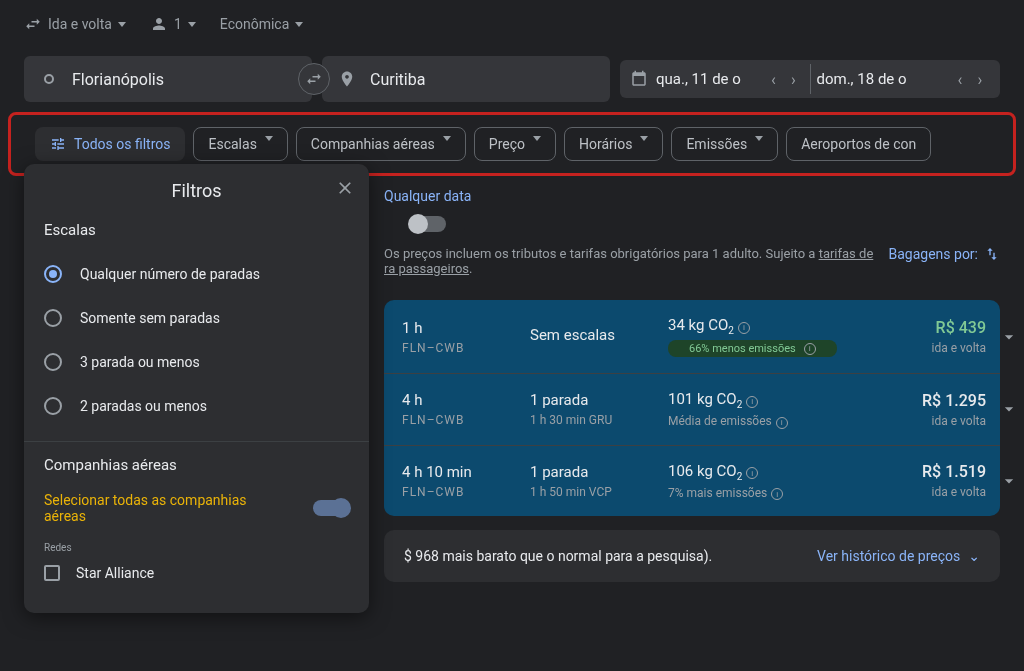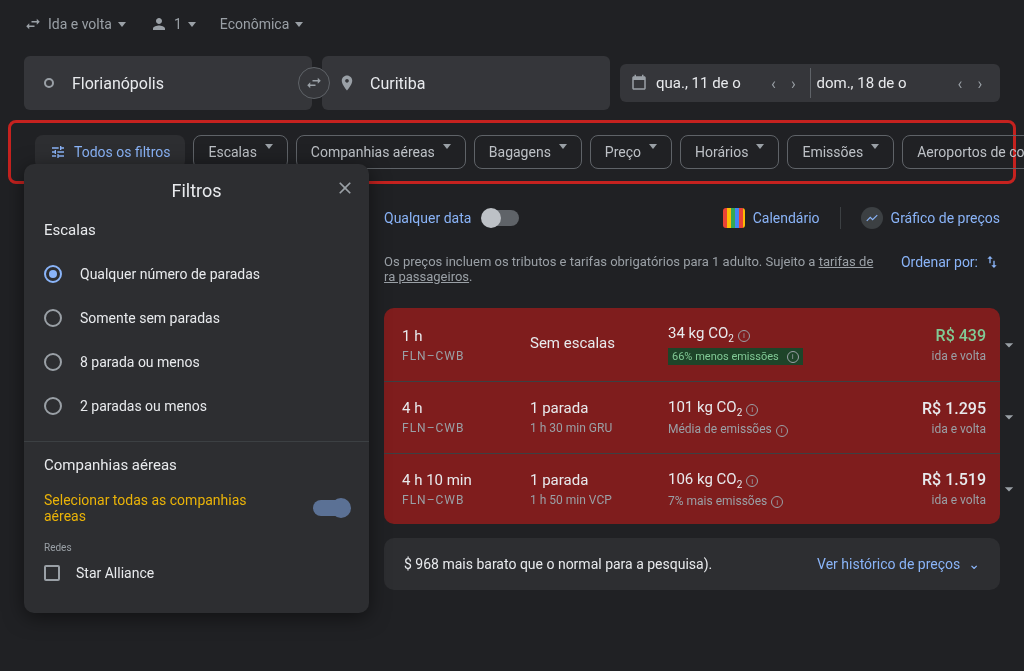--- a/index.html
+++ b/index.html
@@ -3,21 +3,21 @@
 <meta charset="utf-8">
 <style>
 * { box-sizing: border-box; margin: 0; padding: 0; font-family: 'Google Sans', Roboto, Arial, sans-serif; }
 body { background: #202124; color: #e8eaed; width: 1024px; height: 671px; overflow: hidden; position: relative; }
 
 .top-bar { display: flex; align-items: center; gap: 24px; padding: 8px 24px; height: 48px; }
 .top-item { display: flex; align-items: center; gap: 6px; color: #9aa0a6; font-size: 14px; cursor: pointer; }
 .top-item svg { width: 18px; height: 18px; fill: #9aa0a6; }
 
 .search-row { display: flex; gap: 10px; padding: 8px 24px; align-items: center; }
-.search-field { background: #35363a; border-radius: 6px; display: flex; align-items: center; padding: 0 16px; height: 54px; gap: 14px; }
+.search-field { background: #35363a; border-radius: 6px; display: flex; align-items: center; padding: 0 16px; height: 46px; gap: 14px; }
 .origin { flex: 1; position: relative; }
 .dest { flex: 1; }
 .search-field .icon { width: 18px; height: 18px; display:flex; align-items:center; justify-content:center; }
 .search-field .icon svg { fill: #9aa0a6; }
 .search-field .circ { width:10px; height:10px; border:2px solid #9aa0a6; border-radius:50%; }
 .search-field input { background: transparent; border: none; outline: none; color: #e8eaed; font-size: 16px; flex: 1; }
 .swap { position: absolute; right: -18px; top: 50%; transform: translateY(-50%); background:#35363a; border:1px solid #5f6368; width:32px; height:32px; border-radius:50%; display:flex; align-items:center; justify-content:center; cursor:pointer; z-index:2; }
 .swap svg { width:18px; height:18px; fill:#9aa0a6; }
 
 .dates { display:flex; background:#35363a; border-radius:6px; height:38px; align-items:center; padding: 0 10px; width:380px; }
@@ -27,41 +27,41 @@
 .chev { width:20px; height:20px; display:flex; align-items:center; justify-content:center; cursor:pointer; color:#9aa0a6; }
 
 .filter-row { display:flex; gap:8px; padding: 12px 24px; align-items:center; border: 3px solid #c5221f; border-radius: 8px; margin: 2px 8px 10px 8px; }
 .chip { border:1px solid #5f6368; border-radius:8px; padding: 8px 14px; display:flex; align-items:flex-start; gap:8px; color:#bdc1c6; font-size:14px; cursor:pointer; white-space:nowrap; }
 .chip.primary { color:#8ab4f8; border-color:transparent; background:#2d2e31; }
 .chip svg { width:16px; height:16px; fill:currentColor; }
 
 .content { position: relative; padding: 0 24px; }
 
 .view-opts { display:flex; align-items:center; justify-content:space-between; height:48px; margin-bottom:12px; }
-.view-left { display:flex; align-items:center; gap:12px; margin-left:360px; }
+.view-left { display:flex; align-items:center; gap:12px; margin-left:360px;flex-direction:column; }
 .link-blue { color:#8ab4f8; font-size:14px; display:flex; align-items:center; gap:8px; cursor:pointer; }
 .toggle { width:36px; height:16px; background:#5f6368; border-radius:10px; position:relative; }
 .toggle::after { content:''; position:absolute; left:-2px; top:-2px; width:20px; height:20px; background:#bdc1c6; border-radius:50%; }
 .view-right { display:flex; gap:20px; }
 .cal-icon { width:22px; height:20px; background: repeating-linear-gradient(90deg,#ea4335 0 4px,#fbbc04 4px 8px,#34a853 8px 12px,#4285f4 12px 16px); border-radius:3px; }
 .chart-icon { width:22px; height:22px; border-radius:50%; background:#3c4043; display:flex; align-items:center; justify-content:center; }
 .chart-icon svg { width:14px; height:14px; stroke:#8ab4f8; fill:none; stroke-width:2; }
 
 .notice { color:#9aa0a6; font-size:13px; margin-left:360px; margin-bottom:4px; }
 .notice a { color:#9aa0a6; text-decoration:underline; }
 .sort { color:#8ab4f8; font-size:14px; display:flex; align-items:center; gap:6px; cursor:pointer; }
 
-.results { background:#7f1d1d; border-radius:10px; margin-left:360px; margin-top:20px; }
+.results { background:#0c4a6e; border-radius:10px; margin-left:360px; margin-top:20px; }
 .result { display:grid; grid-template-columns: 120px 130px 200px 110px 30px; gap: 8px; padding:16px 18px; border-bottom:1px solid #3c4043; align-items:center; }
 .result:last-child { border-bottom:none; }
 .rcol { display:flex; flex-direction:column; gap:4px; }
 .r-main { color:#e8eaed; font-size:15px; }
 .r-sub { color:#9aa0a6; font-size:12px; }
 .r-sub.letter { letter-spacing: 1px; }
-.badge { background:#1e4429; color:#81c995; font-size:11px; padding:2px 4px; border-radius:0; display:inline-flex; align-items:center; gap:4px; width:fit-content; }
+.badge { background:#1e4429; color:#81c995; font-size:11px; padding:2px 21px; border-radius:8px; display:inline-flex; align-items:center; gap:4px; width:fit-content; }
 .price-col { text-align:right; }
 .price-green { color:#81c995; font-weight:500; font-size:16px; }
 .price-w { color:#e8eaed; font-weight:500; font-size:16px; }
 .expand { color:#9aa0a6; cursor:pointer; display:flex; justify-content:center; }
 .sub2 { font-size:10px; vertical-align:sub; }
 .info-i { width:12px; height:12px; border:1px solid #9aa0a6; border-radius:50%; display:inline-flex; align-items:center; justify-content:center; font-size:8px; color:#9aa0a6; margin-left:4px; }
 
 .bottom-bar { background:#2d2e31; border-radius:10px; margin-left:360px; margin-top:14px; padding:18px 20px; display:flex; justify-content:space-between; align-items:center; }
 .bottom-bar .txt { color:#e8eaed; font-size:14px; }
 
@@ -161,24 +161,20 @@
   </div>
   <div class="chip">
       <span>Escalas</span>
       <span class="dd-arr"></span>
     </div>
   <div class="chip">
       <span>Companhias aéreas</span>
       <span class="dd-arr"></span>
     </div>
   <div class="chip">
-      <span>Bagagens</span>
-      <span class="dd-arr"></span>
-    </div>
-  <div class="chip">
       <span>Preço</span>
       <span class="dd-arr"></span>
     </div>
   <div class="chip">
       <span>Horários</span>
       <span class="dd-arr"></span>
     </div>
   <div class="chip">
       <span>Emissões</span>
       <span class="dd-arr"></span>
@@ -190,44 +186,29 @@
 
 <div class="content">
 
   <div class="view-opts">
     <div class="view-left">
       <div class="link-blue">
         <span>Qualquer data</span>
       </div>
       <div class="toggle"></div>
     </div>
-    <div class="view-right">
-      <div class="link-blue">
-        <div class="cal-icon"></div>
-        <span>Calendário</span>
-      </div>
-      <div style="width:1px;background:#3c4043;"></div>
-      <div class="link-blue">
-        <div class="chart-icon">
-            <svg viewBox="0 0 24 24">
-              <polyline points="3,17 9,11 13,15 21,7"></polyline>
-            </svg>
-          </div>
-        <span>Gráfico de preços</span>
-      </div>
-    </div>
   </div>
 
   <div style="display:flex; justify-content:space-between; align-items:flex-start;">
     <div class="notice">
       <span>Os preços incluem os tributos e tarifas obrigatórios para 1 adulto. Sujeito a </span><a>tarifas de</a><br>
       <a>ra passageiros</a>.
     </div>
     <div class="sort">
-      <span>Ordenar por:</span>
+      <span>Bagagens por:</span>
       <svg width="16" height="16" viewBox="0 0 24 24" fill="#8ab4f8">
           <path d="M16 17v-7h-2v7h-3l4 4 4-4h-3zM9 3L5 7h3v7h2V7h3L9 3z"></path>
         </svg>
     </div>
   </div>
 
   <div class="results" id="results-container">
       <div class="result">
     <div class="rcol">
           <span class="r-main">1 h</span>
@@ -323,21 +304,21 @@
         <div class="radio-row">
           <div class="radio sel"></div>
           <span>Qualquer número de paradas</span>
         </div>
         <div class="radio-row">
           <div class="radio "></div>
           <span>Somente sem paradas</span>
         </div>
         <div class="radio-row">
           <div class="radio "></div>
-          <span>8 parada ou menos</span>
+          <span>3 parada ou menos</span>
         </div>
         <div class="radio-row">
           <div class="radio "></div>
           <span>2 paradas ou menos</span>
         </div>
       </div>
     <div class="divider"></div>
     <div class="section-title">Companhias aéreas</div>
     <div class="switch-row">
       <span>Selecionar todas as companhias aéreas</span>

